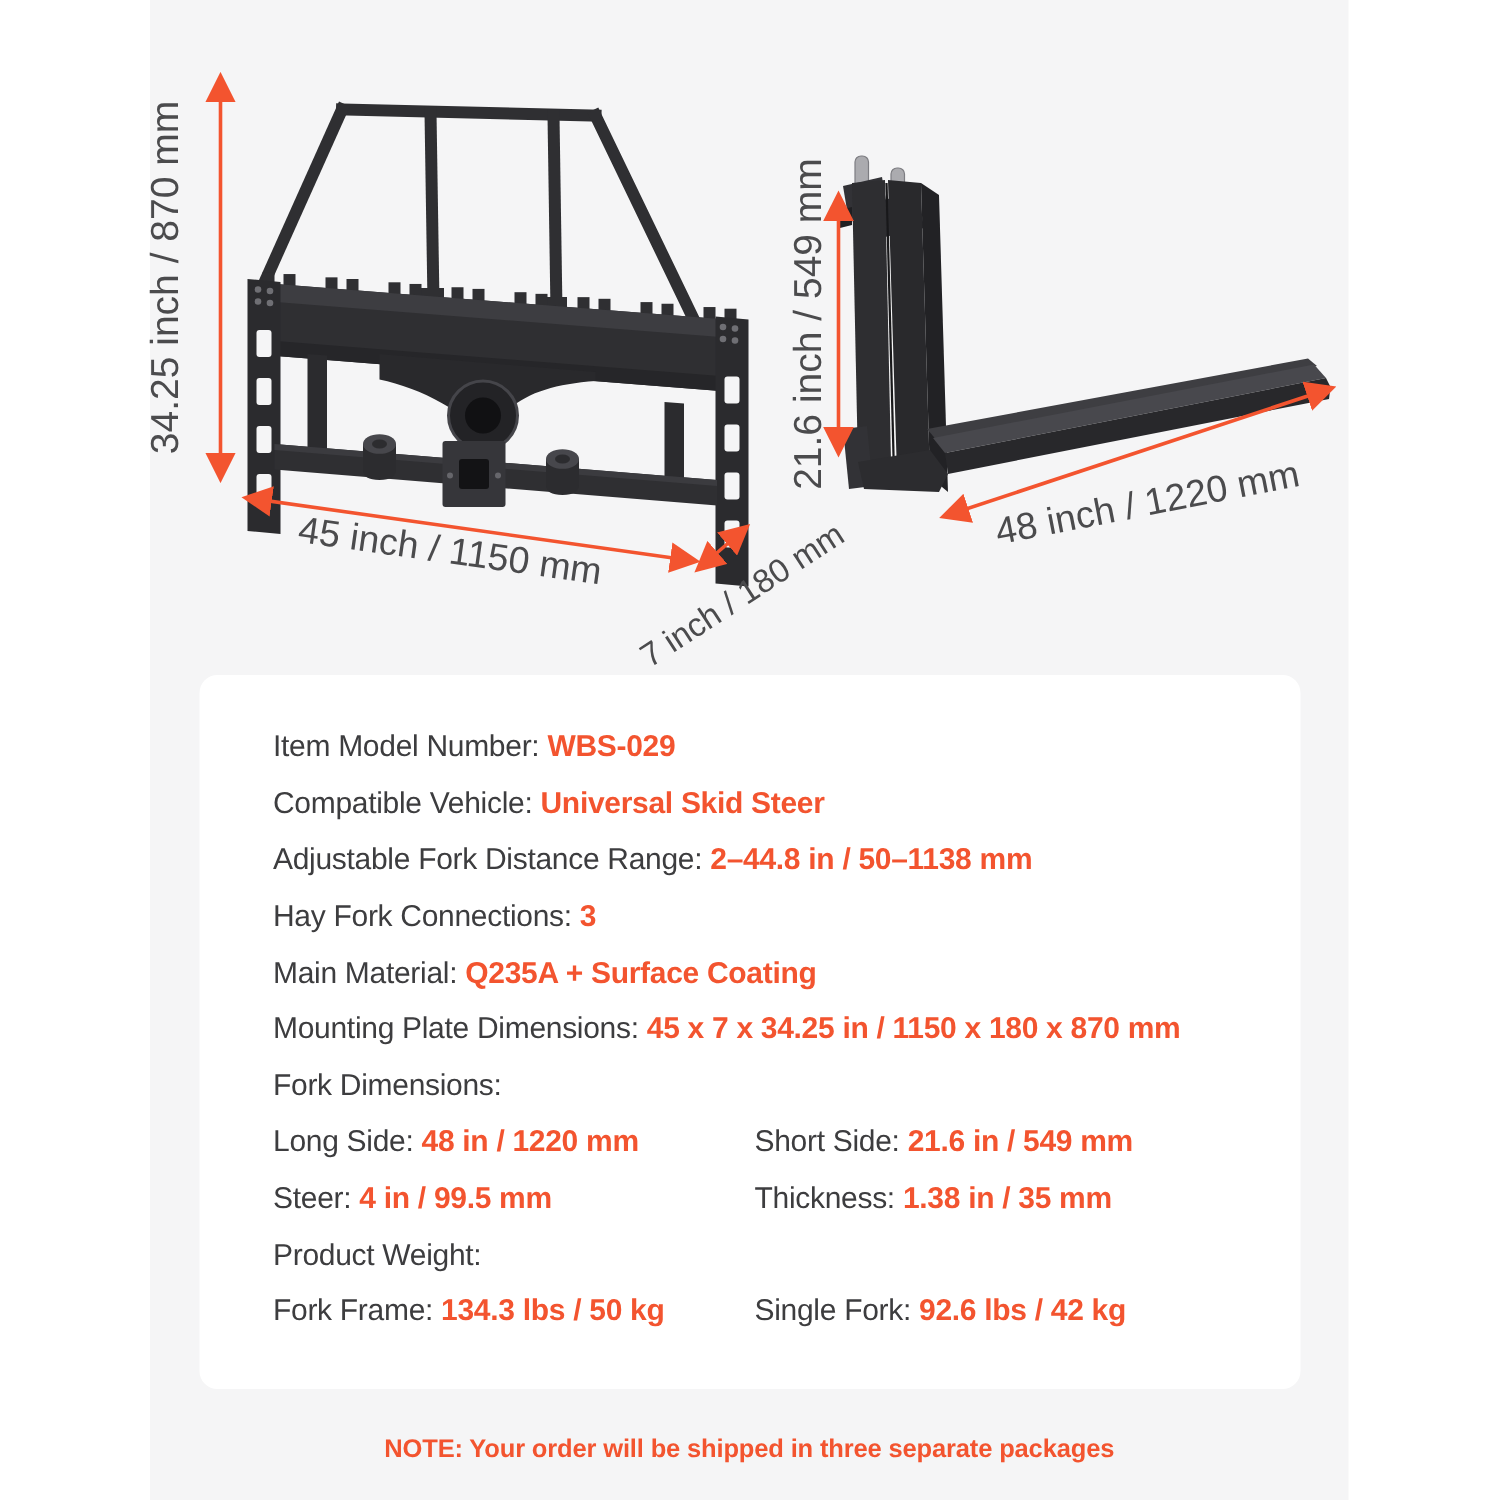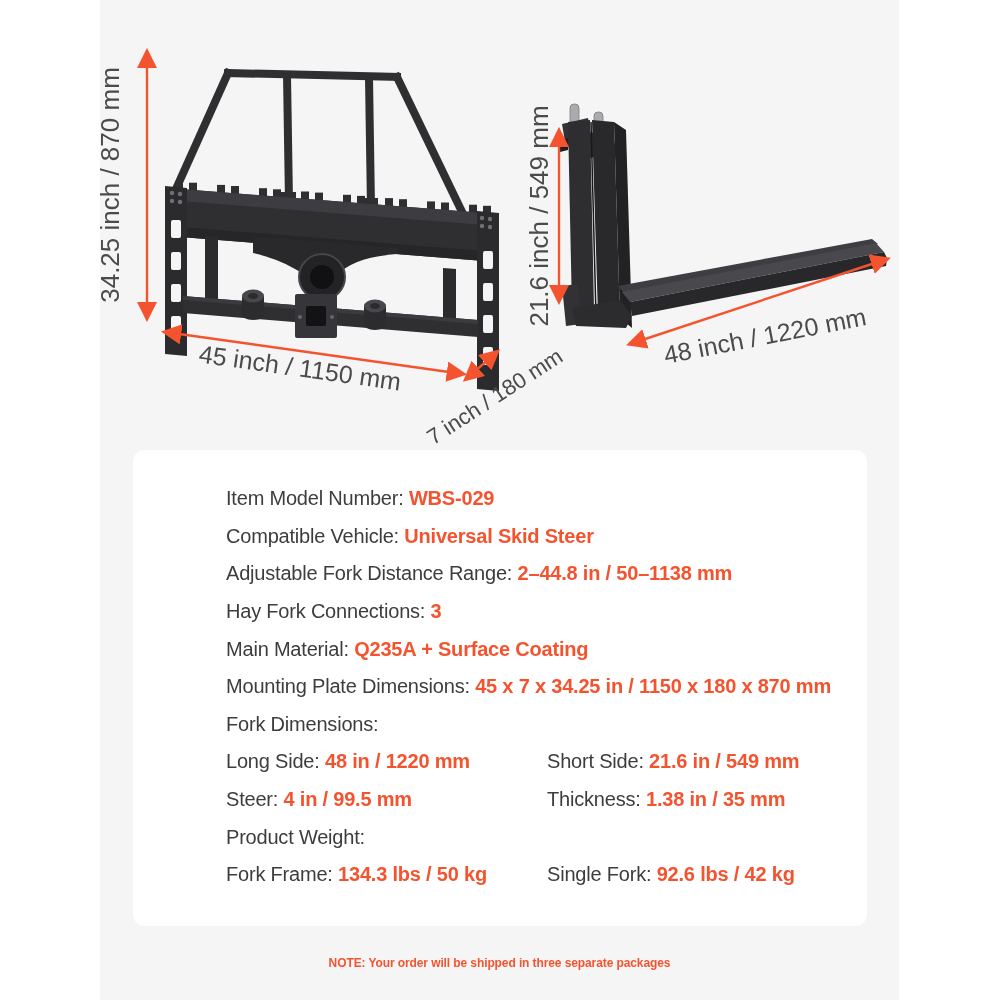--- a/index.html
+++ b/index.html
@@ -6,27 +6,27 @@
   .stage{position:relative;width:1000px;height:1000px;background:#ffffff;overflow:hidden;
          font-family:"Liberation Sans",sans-serif;}
   .gray-band{position:absolute;left:100px;top:0;width:799px;height:1000px;background:#f5f5f6;}
   .drawing{position:absolute;}
   .dim-label{position:absolute;color:#4b4b4d;white-space:nowrap;
              transform:translate(-50%,-50%);}
   .dim-label.v{transform:translate(-50%,-50%) rotate(-90deg);}
   .spec-panel{position:absolute;left:133px;top:450px;width:734px;height:476px;background:#ffffff;
               border-radius:12px;box-sizing:border-box;padding:30px 6px 0 49px;}
   .spec-row{display:flex;align-items:center;height:37.6px;font-size:20px;letter-spacing:-0.2px;
-            color:#3d3d3f;white-space:nowrap;margin-left:44px;}
+            color:#3d3d3f;white-space:nowrap;}
   .spec-row .cell{display:inline-block;}
   .spec-row .cell.c0{width:321px;flex:none;}
   .lbl{color:#3d3d3f;font-weight:normal;}
   .val{color:#f3542f;font-weight:bold;}
   .note-bar{position:absolute;left:100px;top:956px;width:799px;text-align:center;
-            font-size:12px;font-weight:bold;color:#f3542f;letter-spacing:-0.1px;}
+            font-size:17px;font-weight:bold;color:#f3542f;letter-spacing:-0.1px;}
 </style>
 </head>
 <body>
 
 <div class="stage">
 
   <div class="gray-band"></div>
 
   <svg class="drawing" style="left:125px;top:30px;" width="430" height="410" viewBox="0 0 430 410">
     <defs>

